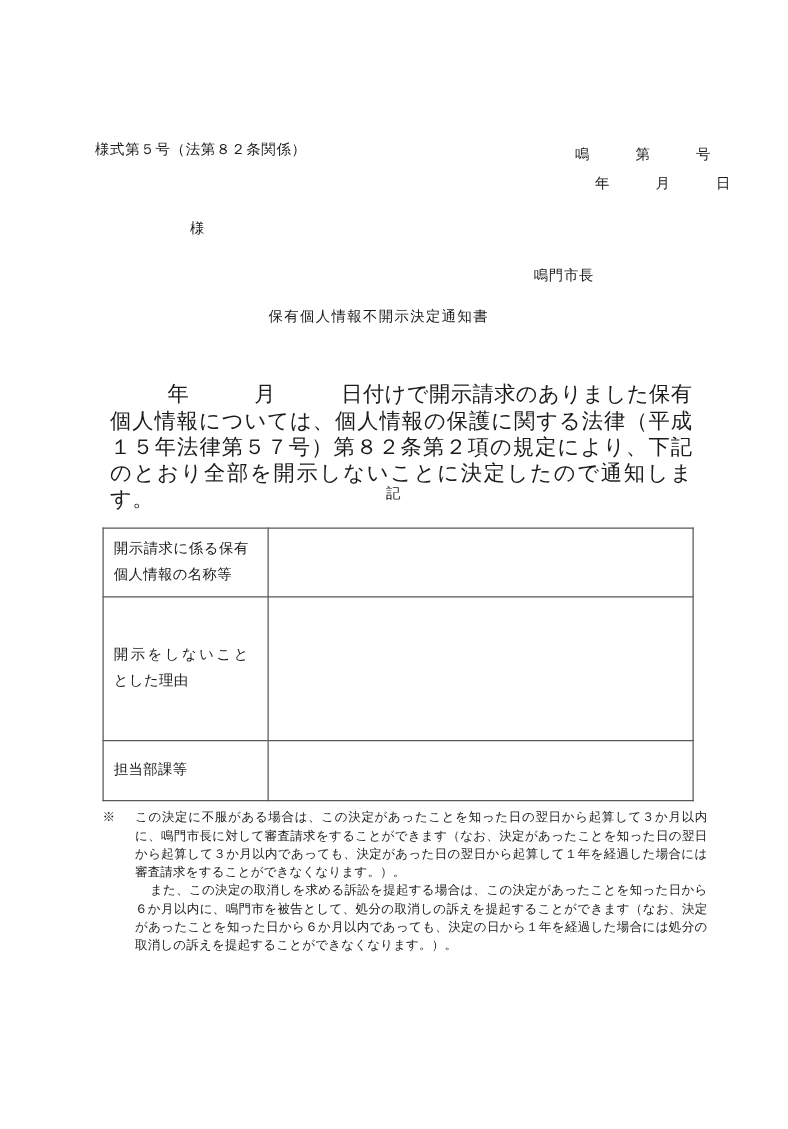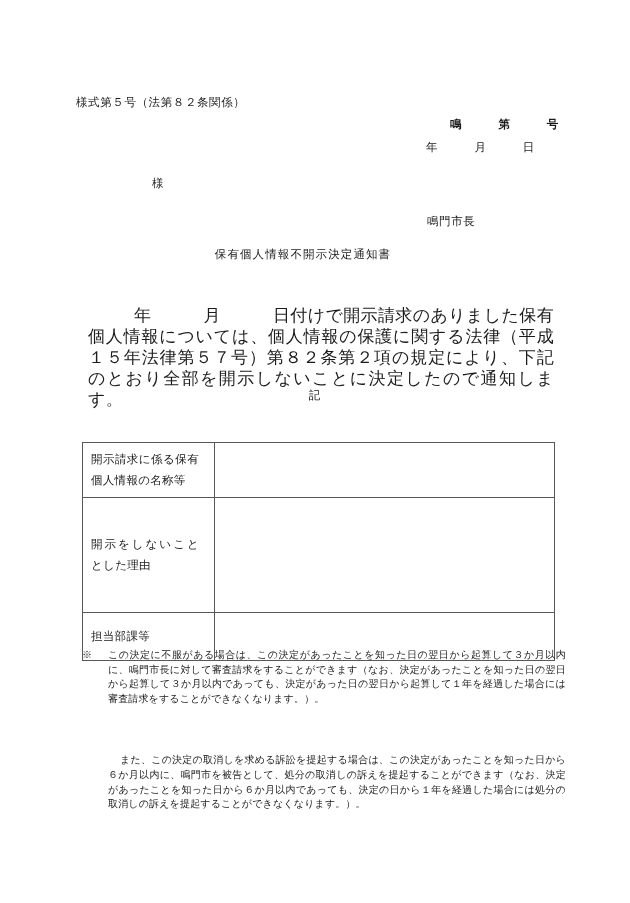--- a/index.html
+++ b/index.html
@@ -27,32 +27,31 @@
     position: absolute;
     white-space: pre;
     font-size: 11.5px;
     line-height: 1.0;
     letter-spacing: 0.6px;
   }
 
   
   #form-number {
     left: 76px;
-    top: 97px;
+    top: 115px;
   }
 
   #doc-number-line {
-    left: 450px;
+    left: 460px;
     top: 119px;
     letter-spacing: 0.6px;
-    font-weight: bold;
   }
 
   #date-line {
-    left: 426px;
+    left: 476px;
     top: 142px;
     letter-spacing: 0.6px;
   }
 
   #recipient-line {
     left: 152px;
     top: 178px;
   }
 
   #issuer-line {
@@ -89,21 +88,21 @@
     top: 390px;
     width: 630px;
     text-align: center;
     letter-spacing: 1px;
   }
 
   
   #info-table {
     position: absolute;
     left: 82px;
-    top: 442px;
+    top: 422px;
     width: 464px;
     border-collapse: collapse;
     table-layout: fixed;
   }
   #info-table td {
     border: 1px solid #585858;
     vertical-align: middle;
     padding: 0;
   }
   #info-table td.label {
@@ -148,21 +147,20 @@
   #footnote .note-body {
     flex: 1 1 auto;
     text-align: justify;
     text-justify: inter-ideograph;
   }
   #footnote .note-para-2 {
     margin-left: 26px;
     text-indent: 12px;
     text-align: justify;
     text-justify: inter-ideograph;
-    margin-top: 47px;
   }
 </style>
 </head>
 <body>
 
 <div class="page">
 
   <div class="t" id="form-number">様式第５号（法第８２条関係）</div>
 
   <div class="t" id="doc-number-line">鳴　　　第　　　号</div>

